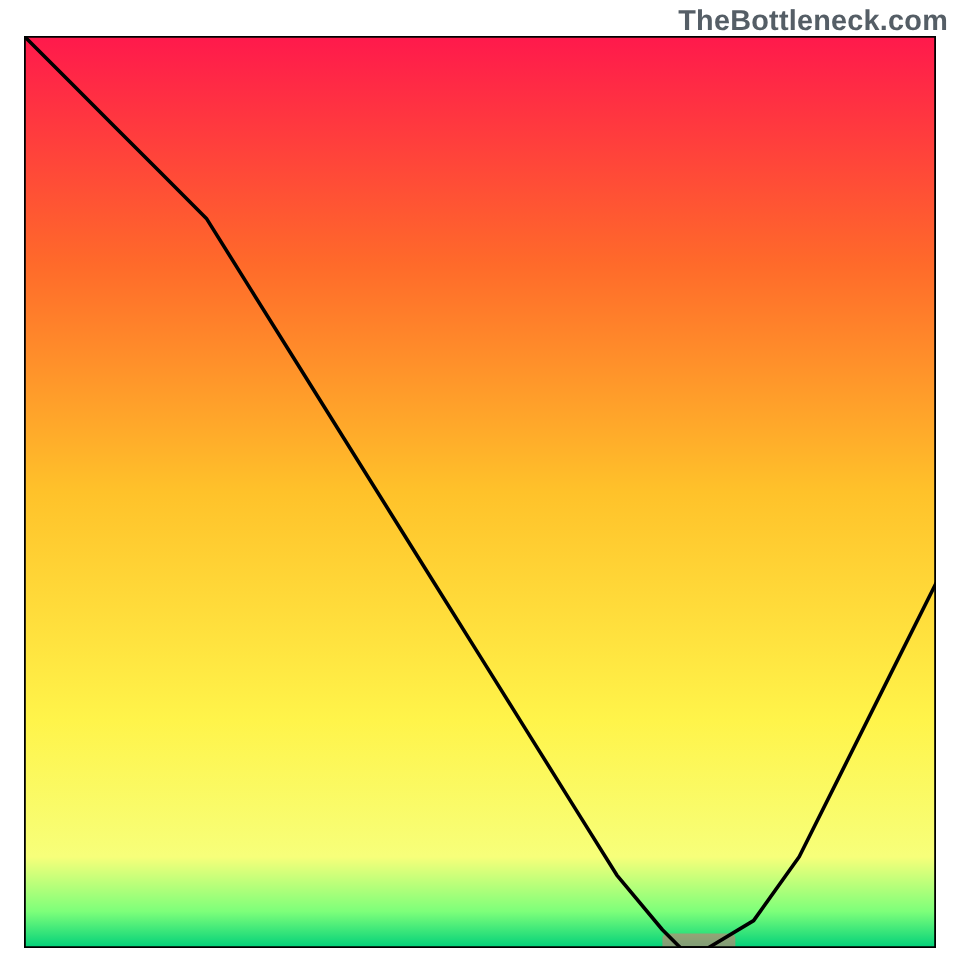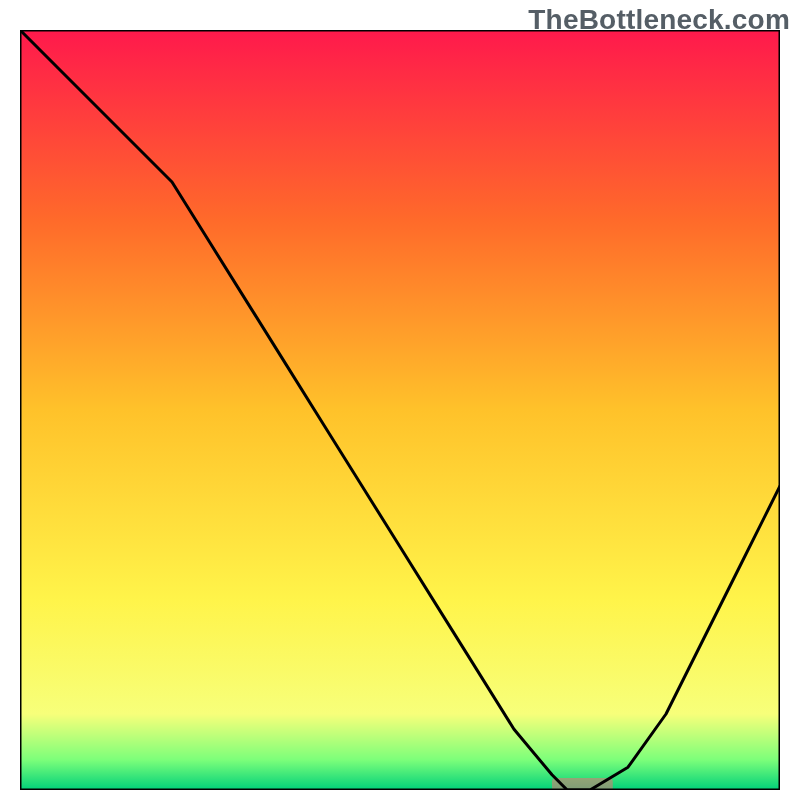--- a/index.html
+++ b/index.html
@@ -13,21 +13,21 @@
   }
   .stage {
     position: relative;
     width: 800px;
     height: 800px;
   }
   .watermark {
     position: absolute;
     top: 4px;
     right: 10px;
-    font-size: 28px;
+    font-size: 24px;
     font-weight: 600;
     color: #555e66;
     letter-spacing: 0.2px;
     user-select: none;
   }
   .plot-wrap {
     position: absolute;
     left: 20px;
     top: 30px;
     width: 760px;

